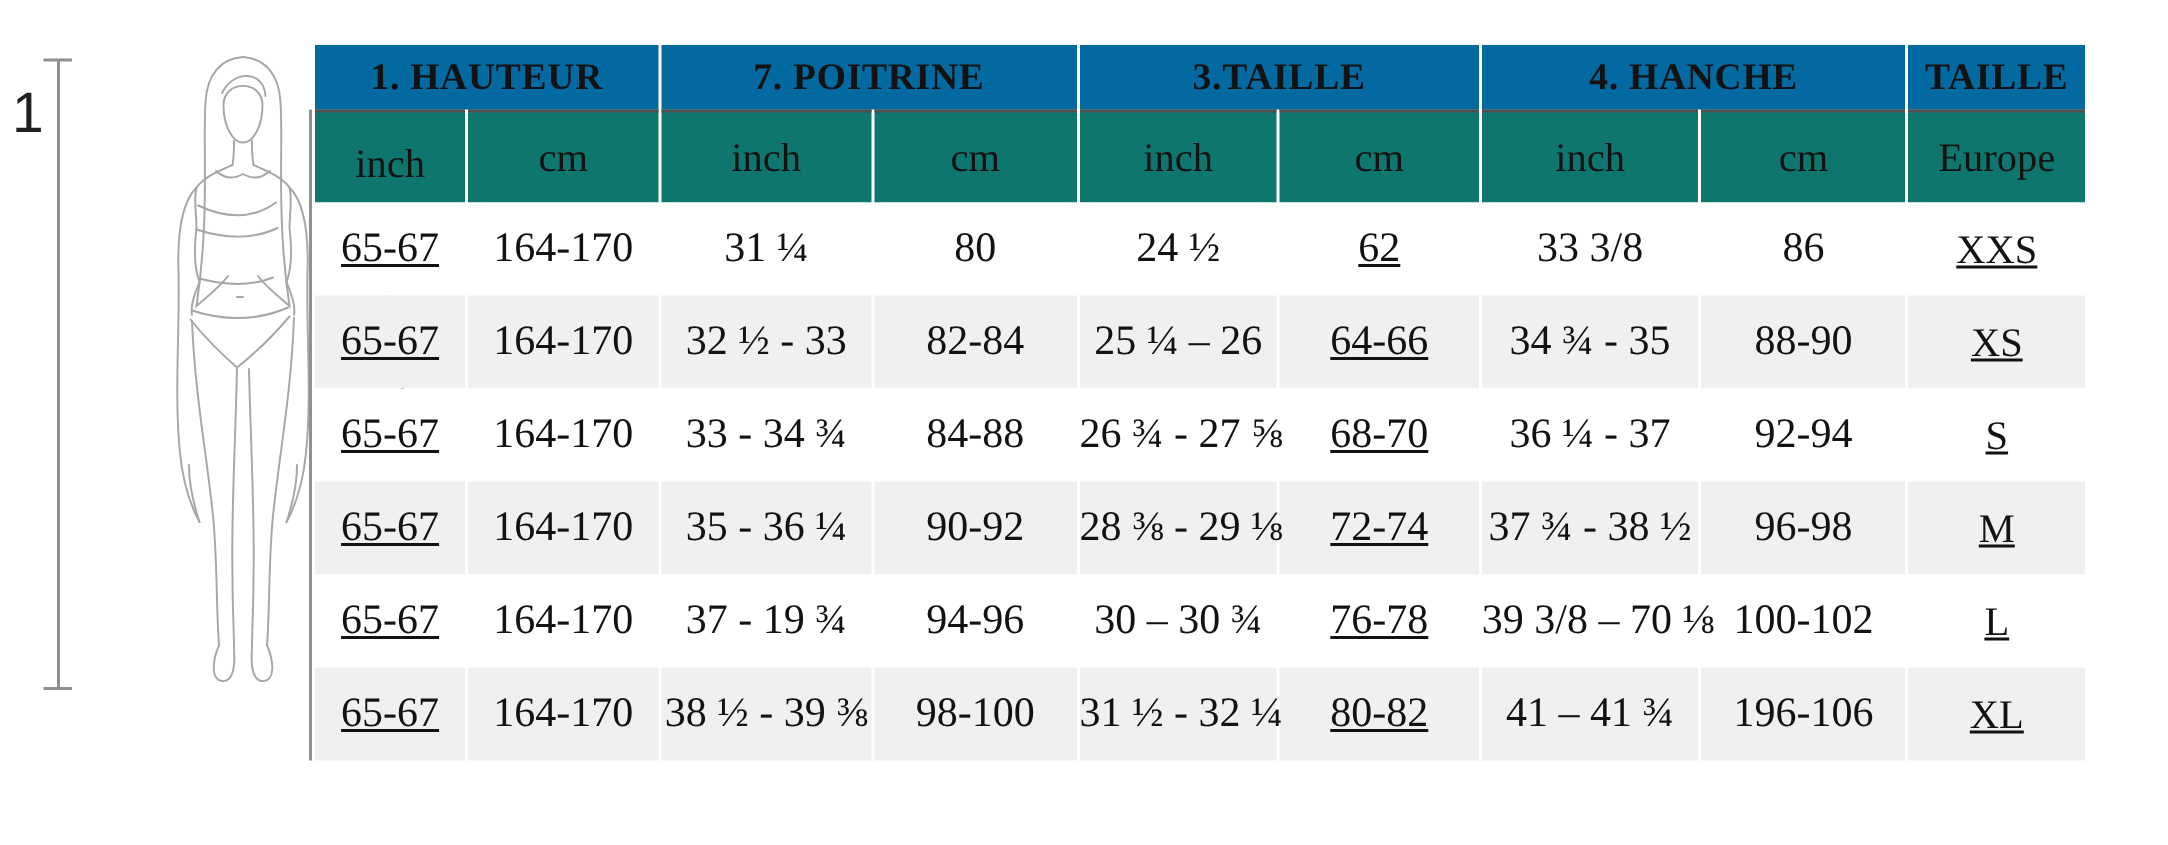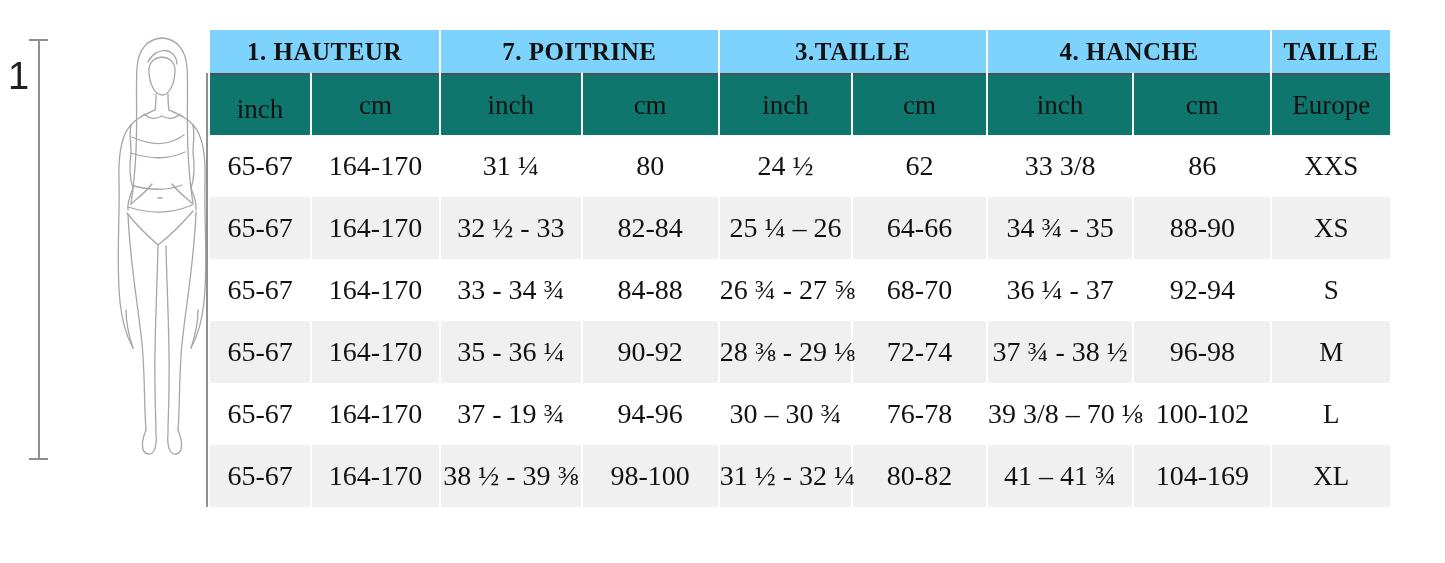--- a/index.html
+++ b/index.html
@@ -32,30 +32,30 @@
   
   .left-border{position:absolute;left:206px;top:73px;width:2px;height:434px;background:#909090;}
   table.size-table{
     position:absolute;left:208px;top:30px;width:1184px;
     border-collapse:separate;border-spacing:2px 0;table-layout:fixed;
     font-size:28px;
   }
   table.size-table th,table.size-table td{
     padding:0;text-align:center;vertical-align:middle;white-space:nowrap;
   }
-  tr.groups th{height:43px;font-size:25px;font-weight:bold;letter-spacing:.5px;background:#7dd3fc;}
+  tr.groups th{height:43px;font-size:25px;font-weight:bold;letter-spacing:.5px;background:#0369a1;}
   tr.subs td{
     height:60px;background:#0f766e;border-top:2px solid #4f4f4f;font-size:27px;
   }
   tr.subs td:nth-child(1){height:52px;padding-top:8px;}
   tbody td{height:62px;background:#ffffff;}
   tbody tr:nth-child(even) td{background:#f0f0f0;}
   tbody td:nth-child(1),
-  tbody td:nth-child(6){height:52px;}
-  tbody td:nth-child(9){font-size:27px;}
+  tbody td:nth-child(6){height:52px;text-decoration:underline;}
+  tbody td:nth-child(9){font-size:27px;text-decoration:underline;}
 </style>
 </head>
 <body>
 
 <div class="stage">
 
   <div class="vline"></div>
   <div class="tick tick-top"></div>
   <div class="tick tick-bottom"></div>
   <span class="num num-1">1</span>
@@ -199,18 +199,18 @@
         <td>L</td>
       </tr>
       <tr>
         <td>65-67</td>
         <td>164-170</td>
         <td>38 ½ - 39 ⅜</td>
         <td>98-100</td>
         <td>31 ½ - 32 ¼</td>
         <td>80-82</td>
         <td>41 – 41 ¾</td>
-        <td>104-169</td>
+        <td>196-106</td>
         <td>XL</td>
       </tr>
     </tbody>
   </table>
 </div>
 
 </body></html>

